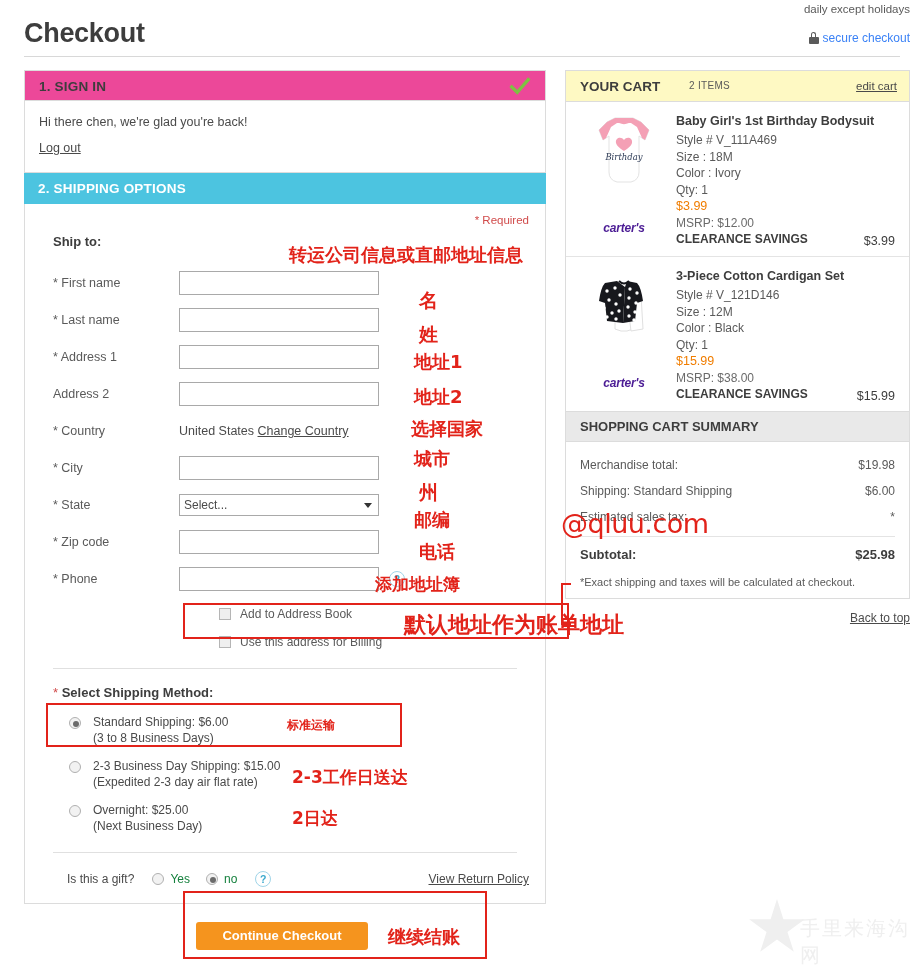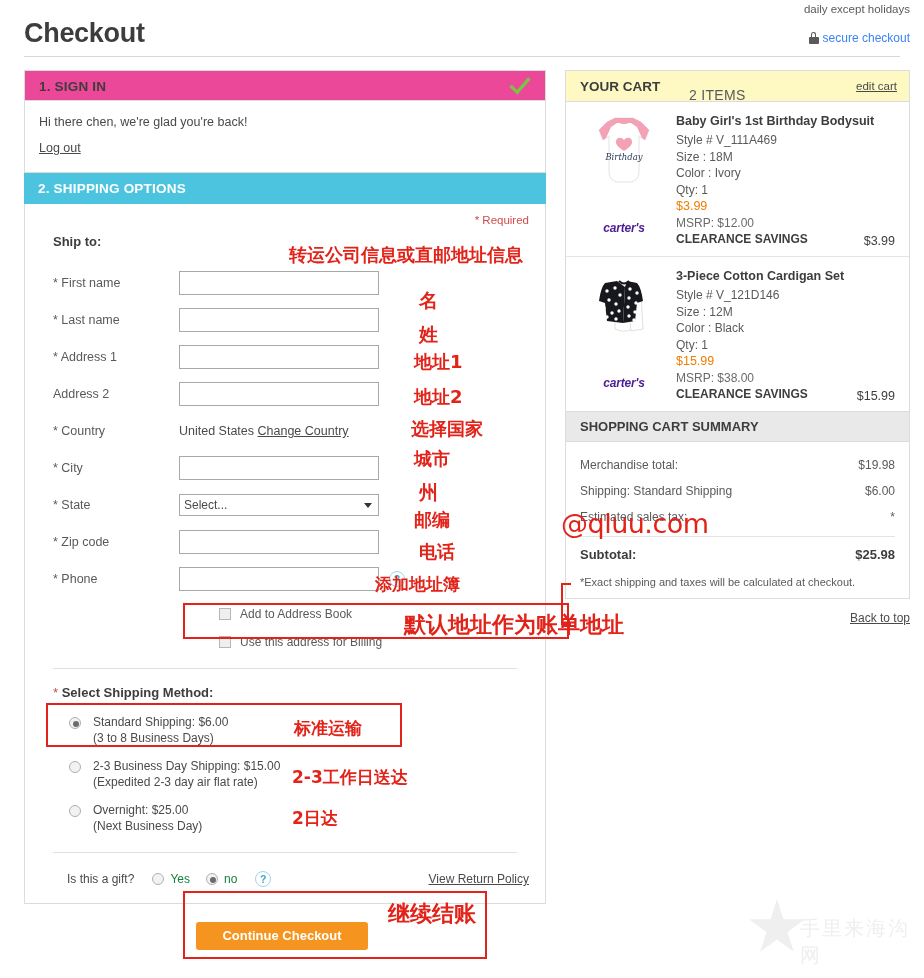--- a/index.html
+++ b/index.html
@@ -110,21 +110,21 @@
     background:#f5941e; color:#ffffff; font-size:13px; font-weight:bold;
     border-radius:3px; cursor:pointer;
   }
 
   
   .right-col { position:absolute; left:565px; top:70px; width:345px; }
   .cart-head {
     background:#fef9c3; border:1px solid #dcdcdc; height:32px; position:relative;
   }
   .cart-head .t { position:absolute; left:14px; top:8px; font-size:13.5px; font-weight:bold; color:#3d3d3d; }
-  .cart-head .n { position:absolute; left:123px; top:16px; font-size:14px; color:#5a5a5a; letter-spacing:.3px; }
+  .cart-head .n { position:absolute; left:123px; top:9px; font-size:10px; color:#5a5a5a; letter-spacing:.3px; }
   .cart-head .e { position:absolute; right:12px; top:9px; font-size:11.5px; color:#4a4a4a; text-decoration:underline; cursor:pointer; }
 
   .cart-items { border:1px solid #dcdcdc; border-top:none; background:#fff; }
   .cart-item { display:flex; padding:12px 12px 8px 12px; position:relative; border-bottom:1px solid #e4e4e4; }
   .thumb-wrap { width:92px; flex:none; text-align:center; }
   .thumb { width:78px; height:88px; margin:0 auto; position:relative; }
   .carters { font-size:12px; color:#4c1d95; font-weight:bold; font-style:italic; margin-top:19px; letter-spacing:-.2px; }
 
   .pinfo { flex:1; padding-left:6px; }
   .pname { font-size:12.5px; font-weight:bold; color:#3d3d3d; line-height:15px; margin-bottom:3px; }
@@ -416,24 +416,24 @@
   <div class="anno" style="left:419px; top:322px; font-size:19px;">姓</div>
   <div class="anno" style="left:414px; top:350px; font-size:18px;">地址1</div>
   <div class="anno" style="left:414px; top:385px; font-size:18px;">地址2</div>
   <div class="anno" style="left:411px; top:417px; font-size:18px;">选择国家</div>
   <div class="anno" style="left:414px; top:447px; font-size:18px;">城市</div>
   <div class="anno" style="left:419px; top:480px; font-size:19px;">州</div>
   <div class="anno" style="left:414px; top:508px; font-size:18px;">邮编</div>
   <div class="anno" style="left:419px; top:540px; font-size:18px;">电话</div>
   <div class="anno" style="left:375px; top:573px; font-size:17px;">添加地址簿</div>
   <div class="anno" style="left:404px; top:610px; font-size:22px;">默认地址作为账单地址</div>
-  <div class="anno" style="left:294px; top:717px; font-size:17px;">标准运输</div>
+  <div class="anno" style="left:287px; top:717px; font-size:12px;">标准运输</div>
   <div class="anno" style="left:292px; top:766px; font-size:17px;">2-3工作日送达</div>
   <div class="anno" style="left:292px; top:807px; font-size:17px;">2日达</div>
-  <div class="anno" style="left:388px; top:899px; font-size:22px;">继续结账</div>
+  <div class="anno" style="left:388px; top:925px; font-size:18px;">继续结账</div>
 
   <div class="anno-box" style="left:183px; top:603px; width:386px; height:36px;"></div>
   <div class="anno-box" style="left:46px; top:703px; width:356px; height:44px;"></div>
   <div class="anno-box" style="left:183px; top:891px; width:304px; height:68px;"></div>
   <div class="anno-box" style="left:561px; top:583px; width:10px; height:42px; border-right:none;"></div>
 
   <div class="wm-qluu">@qluu.com</div>
   <div class="wm-bottom">
     <div class="wm-star"></div>
     <div class="wm-text">手里来海沟网</div>

